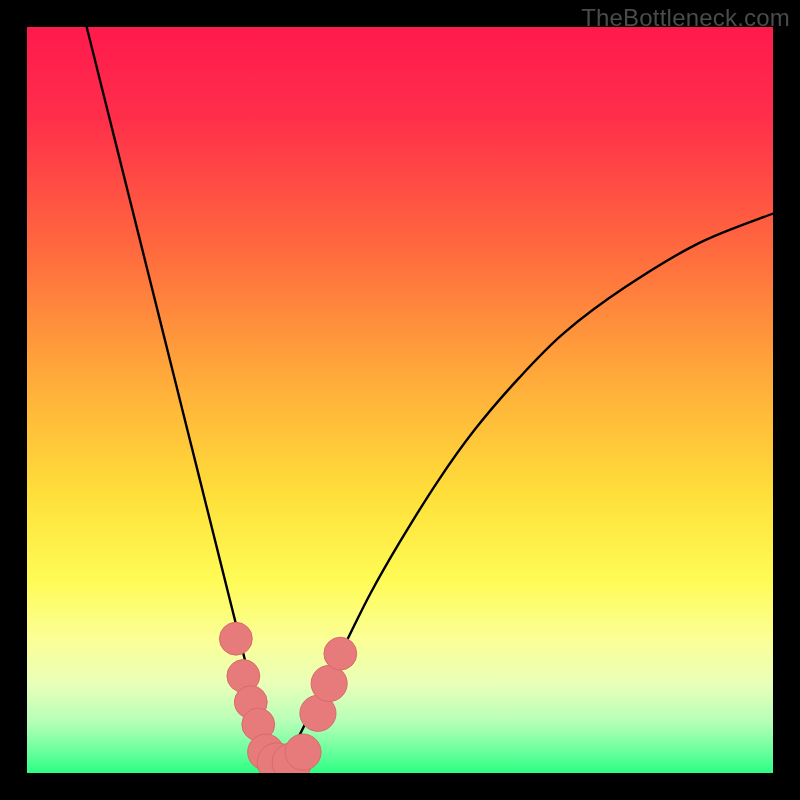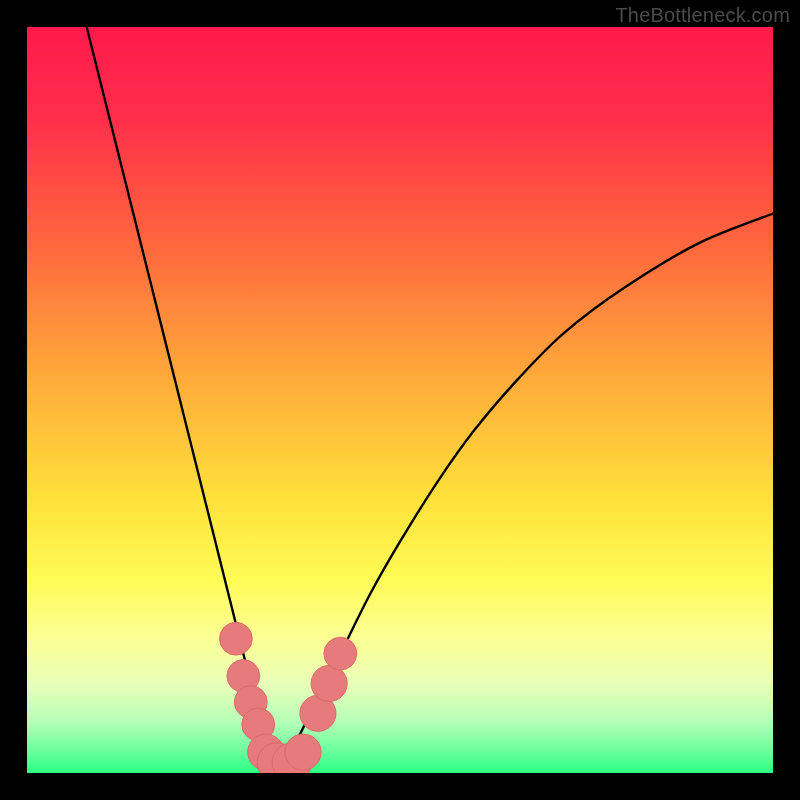--- a/index.html
+++ b/index.html
@@ -37,21 +37,21 @@
     left: 0;
     top: 0;
     width: 100%;
     height: 100%;
   }
   .watermark {
     position: absolute;
     top: 4px;
     right: 10px;
     color: #4b4b4b;
-    font-size: 20px;
+    font-size: 24px;
     font-weight: 500;
     letter-spacing: 0.2px;
   }
 </style>
 </head>
 <body>
 
 <div class="frame">
 
   <div class="plot-area">

